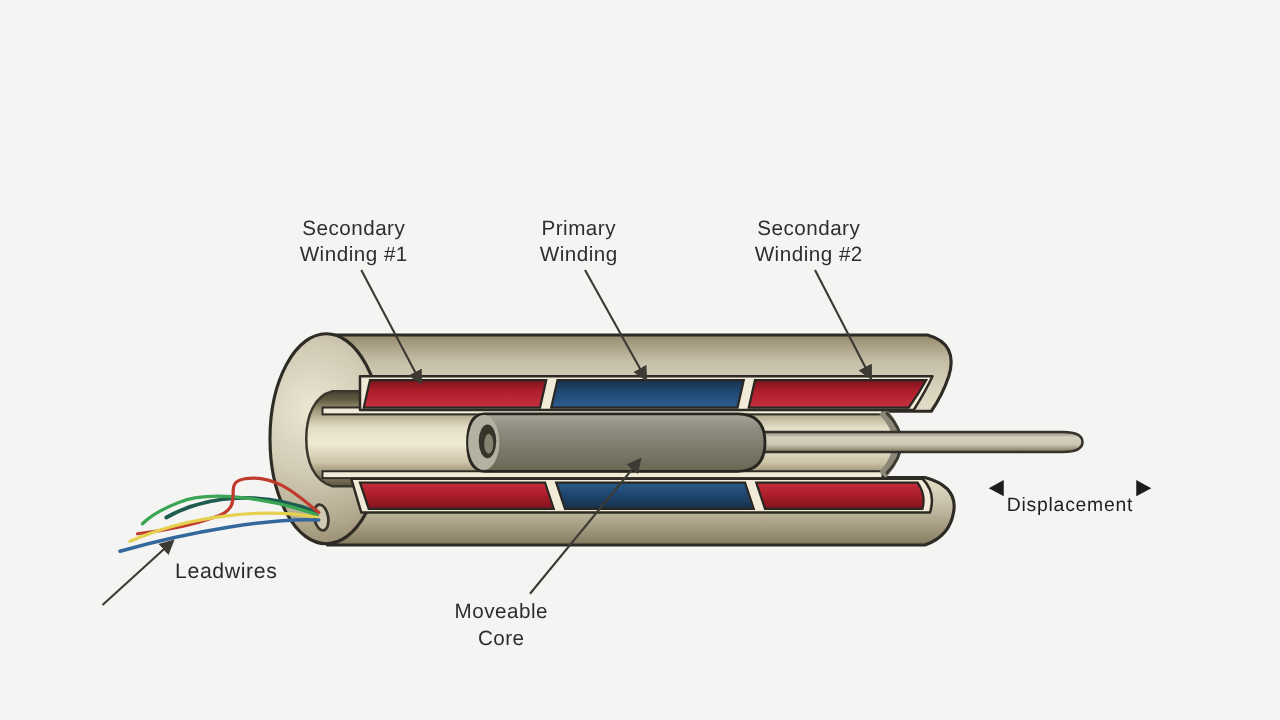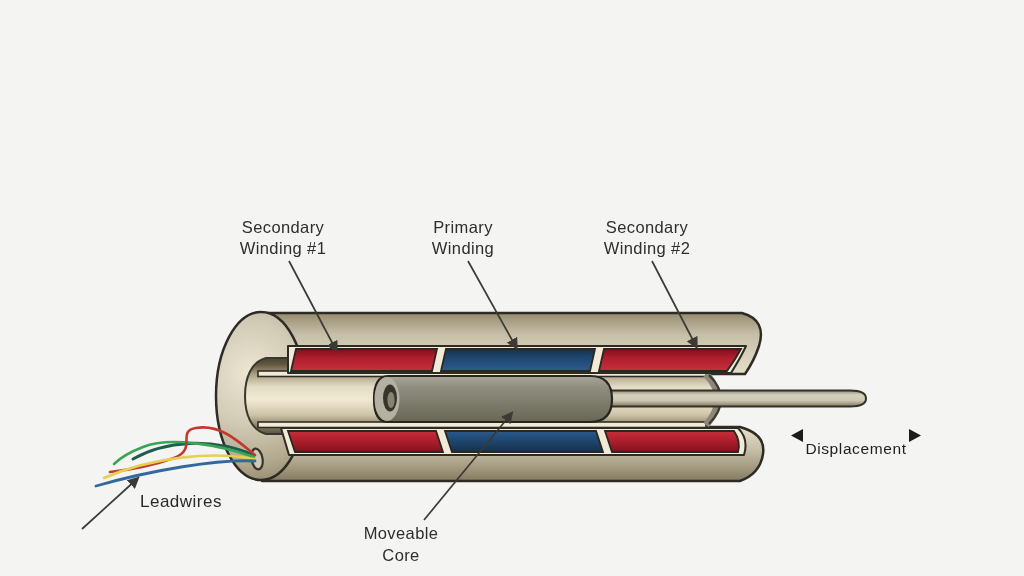--- a/index.html
+++ b/index.html
@@ -1,21 +1,21 @@
 <!DOCTYPE html>
 <html><head>
 <meta charset="utf-8">
 <style>
   html,body{margin:0;padding:0;}
   body{
     width:1024px;height:576px;position:relative;overflow:hidden;
     background:#f4f4f3;
     font-family:"Liberation Sans",sans-serif;
   }
-  .stage{position:absolute;inset:0;margin-top:45px;}
+  .stage{position:absolute;inset:0;}
   .title{
     position:absolute;top:57px;left:0;width:100%;
     text-align:center;font-size:22px;line-height:28px;
     color:#2d2d2d;letter-spacing:.3px;white-space:nowrap;
   }
   .title .prefix{font-weight:400;margin-right:7px;color:#333;}
   .title .main{font-weight:700;color:#0d0d0d;letter-spacing:.2px;}
   svg{position:absolute;inset:0;}
   .lbl{font-family:"Liberation Sans",sans-serif;font-size:16.5px;fill:#2e2e2e;letter-spacing:.4px;}
   .lbl-big{font-family:"Liberation Sans",sans-serif;font-size:17px;fill:#2a2a2a;letter-spacing:.5px;}

